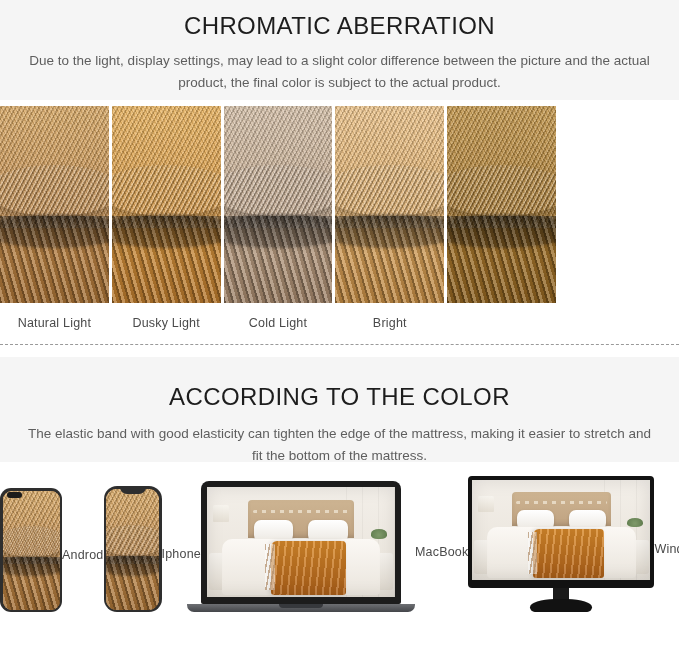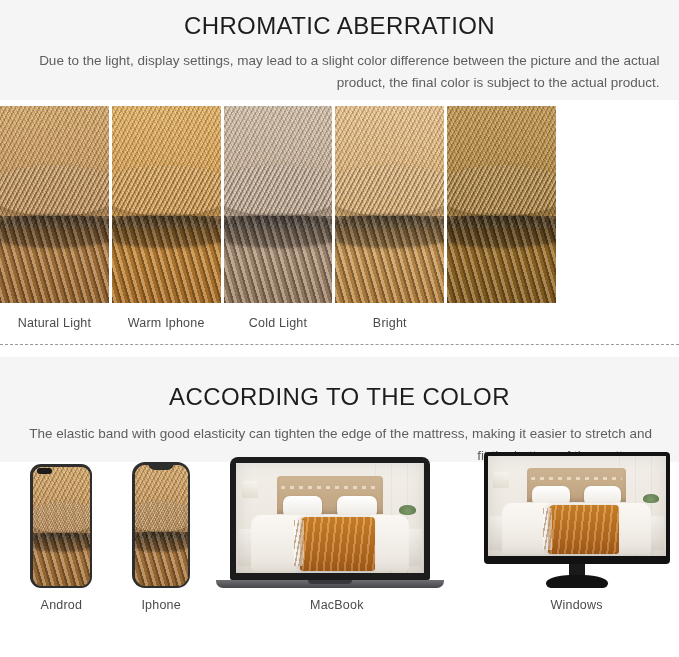--- a/index.html
+++ b/index.html
@@ -31,21 +31,20 @@
     color: #1d1d1d;
     margin: 0;
     line-height: 1;
   }
   .sec-desc {
     font-size: 13.5px;
     line-height: 1.65;
     color: #5e5e5e;
     margin: 0 auto;
     font-weight: normal;
-    text-align: right;
   }
 
   
   #section-chromatic .band {
     height: 100px;
     padding-top: 12px;
   }
   #section-chromatic .sec-title { padding-top: 2px; }
   #section-chromatic .sec-desc {
     width: 640px;
@@ -153,23 +152,22 @@
   .device-row {
     display: flex;
     align-items: flex-end;
     justify-content: space-around;
     width: 679px;
     height: 140px;
     padding-top: 10px;
   }
   .device-cell {
     display: flex;
-    flex-direction: column;
+    flex-direction: row;
     align-items: center;
-    padding-left: 21px;
   }
   .device-label {
     font-size: 12.5px;
     color: #4a4a4a;
     padding-top: 10px;
     letter-spacing: 0.2px;
   }
 
   
   .phone {
@@ -406,21 +404,21 @@
       <div class="swatch-label">Natural Light</div>
     </div>
 
     <div class="swatch-cell">
       <div class="swatch-img" style="background: linear-gradient(rgb(232, 178, 94) 0%, rgb(210, 147, 63) 55%, rgb(178, 116, 42) 100%);">
         <div class="fab-top"></div>
           <div class="fab-fold"></div>
         <div class="fab-edge"></div>
           <div class="fab-fringe"></div>
       </div>
-      <div class="swatch-label">Warm Iphone</div>
+      <div class="swatch-label">Dusky Light</div>
     </div>
 
     <div class="swatch-cell">
       <div class="swatch-img" style="background: linear-gradient(rgb(213, 192, 168) 0%, rgb(191, 164, 137) 55%, rgb(156, 128, 102) 100%);">
         <div class="fab-top"></div>
           <div class="fab-fold"></div>
         <div class="fab-edge"></div>
           <div class="fab-fringe"></div>
       </div>
       <div class="swatch-label">Cold Light</div>

